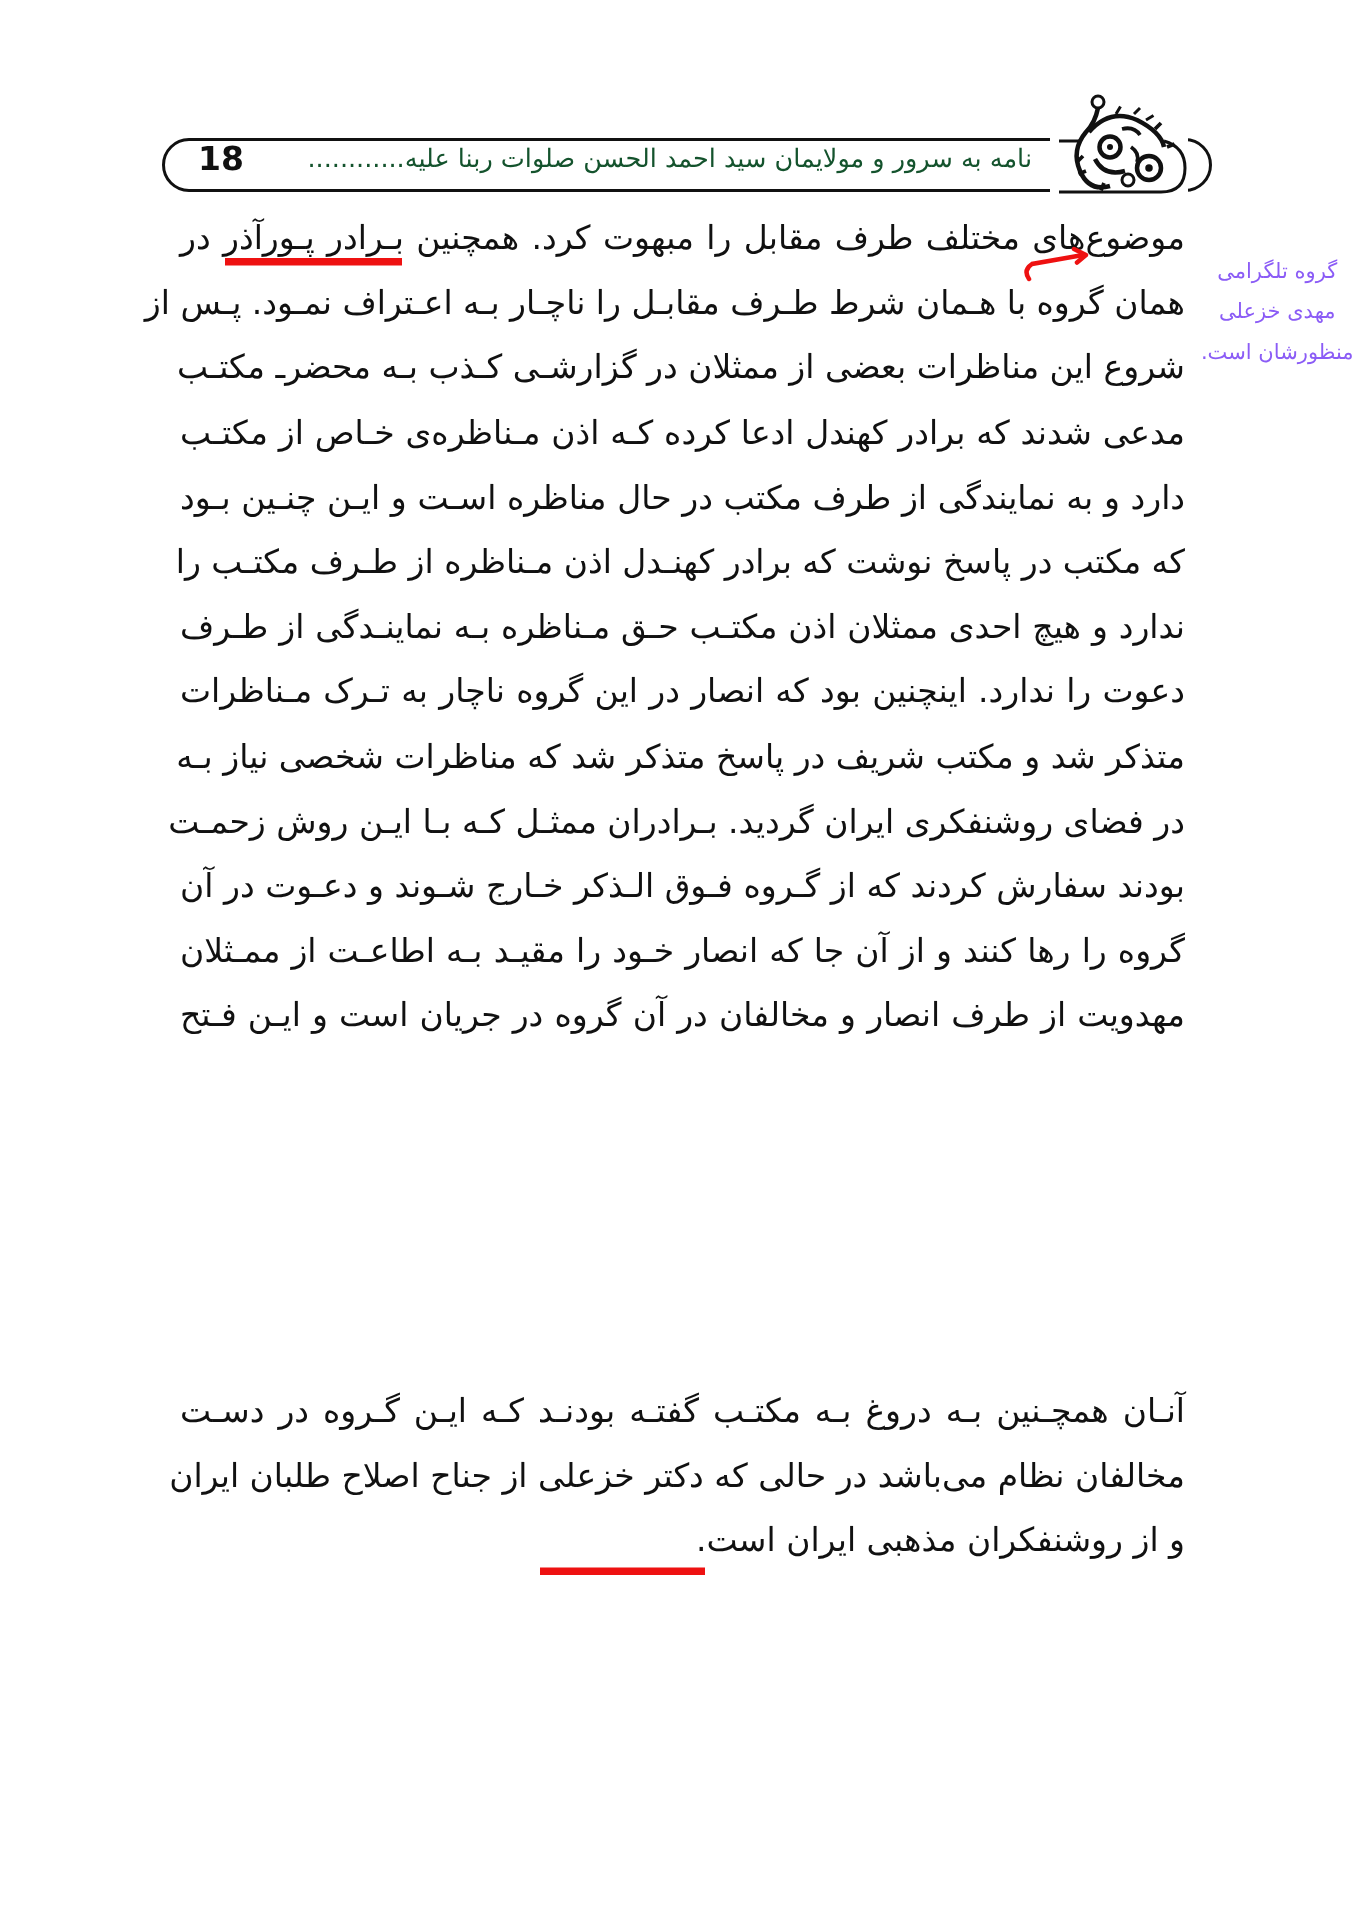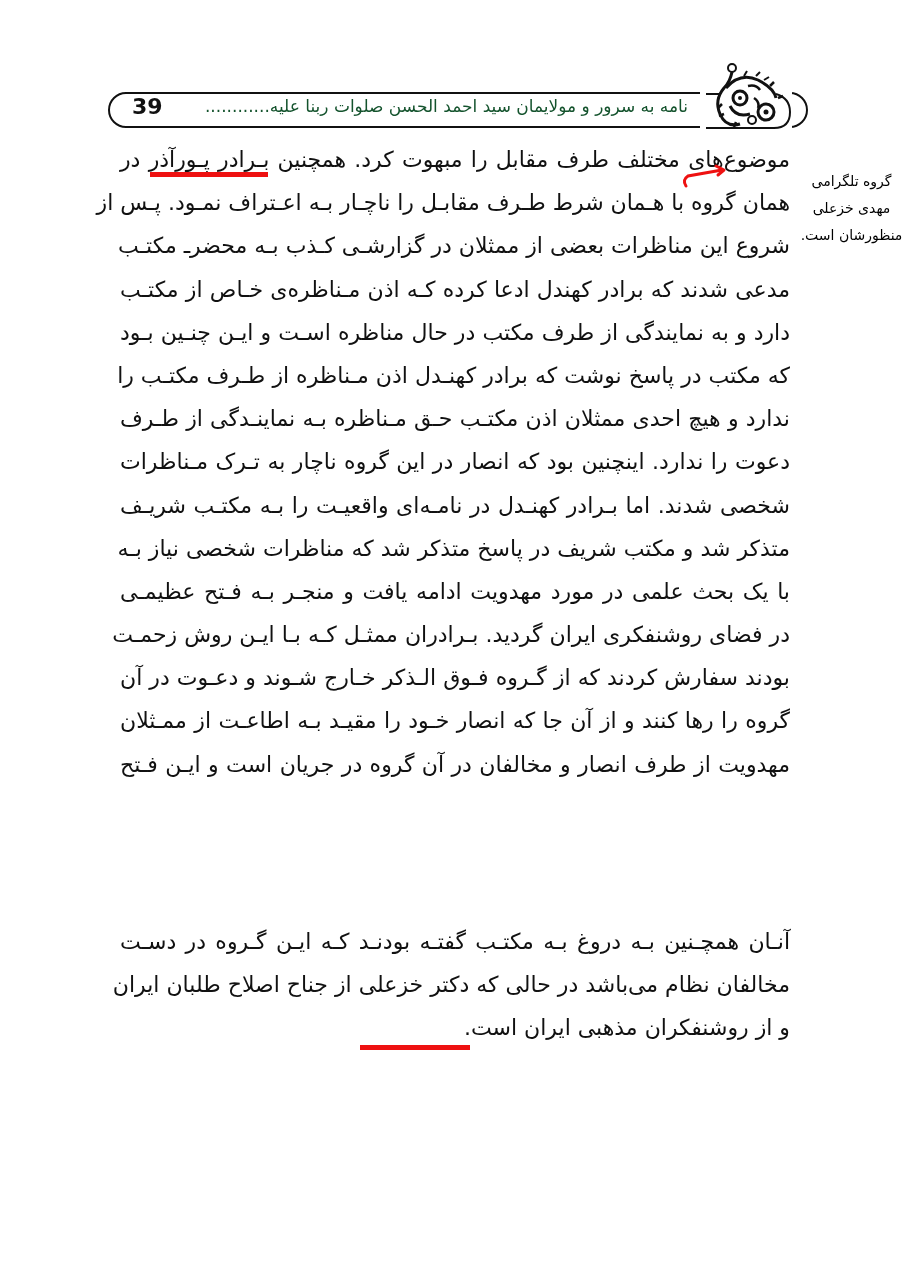--- a/index.html
+++ b/index.html
@@ -74,38 +74,38 @@
     }
     #para1 { top: 138px; }
     #para2 { top: 920px; }
     .annotation {
       position: absolute;
       left: 800px;
       top: 168px;
       width: 103px;
       direction: rtl;
       text-align: center;
-      color: #000000;
+      color: #8b5cf6;
       font-size: 14px;
       line-height: 27px;
     }
     .red-underline {
       position: absolute;
       background: #ee1111;
       height: 5px;
     }
     .red-arrow {
       position: absolute;
     }
   </style>
 </head>
 <body>
 
 <div class="header">
-  <span class="header-pagenum">39</span>
+  <span class="header-pagenum">18</span>
   <span class="header-title">نامه به سرور و مولایمان سید احمد الحسن صلوات ربنا علیه............</span>
 </div>
 
 <div class="ornament">
   <svg width="92" height="74" viewBox="0 0 92 74" xmlns="http://www.w3.org/2000/svg">
     <path d="M6 36 H20" stroke="#111" stroke-width="2" fill="none"></path>
     <path d="M6 70 H74 Q90 70 90 54 Q90 40 76 36" stroke="#111" stroke-width="2" fill="none"></path>
     <circle cx="32" cy="10" r="4" fill="none" stroke="#111" stroke-width="2"></circle>
     <path d="M32 14 Q30 24 24 30 Q14 42 20 56 Q26 70 40 66" stroke="#111" stroke-width="3" fill="none"></path>
     <path d="M26 30 Q40 14 58 22 Q74 30 76 40" stroke="#111" stroke-width="3" fill="none"></path>
@@ -122,23 +122,21 @@
 
 <div class="body-text" id="para1">
   <span class="line">موضوع‌های مختلف طرف مقابل را مبهوت کرد. همچنین بـرادر پـورآذر در</span>
   <span class="line">همان گروه با هـمان شرط طـرف مقابـل را ناچـار بـه اعـتراف نمـود. پـس از</span>
   <span class="line">شروع این مناظرات بعضی از ممثلان در گزارشـی کـذب بـه محضرـ مکتـب</span>
   <span class="line">مدعی شدند که برادر کهندل ادعا کرده کـه اذن مـناظره‌ی خـاص از مکتـب</span>
   <span class="line">دارد و به نمایندگی از طرف مکتب در حال مناظره اسـت و ایـن چنـین بـود</span>
   <span class="line">که مکتب در پاسخ نوشت که برادر کهنـدل اذن مـناظره از طـرف مکتـب را</span>
   <span class="line">ندارد و هیچ احدی ممثلان اذن مکتـب حـق مـناظره بـه نماینـدگی از طـرف</span>
   <span class="line">دعوت را ندارد. اینچنین بود که انصار در این گروه ناچار به تـرک مـناظرات</span>
-  <span class="line">شخصی شدند. اما بـرادر کهنـدل در نامـه‌ای واقعیـت را بـه مکتـب شریـف</span>
   <span class="line">متذکر شد و مکتب شریف در پاسخ متذکر شد که مناظرات شخصی نیاز بـه</span>
-  <span class="line">با یک بحث علمی در مورد مهدویت ادامه یافت و منجـر بـه فـتح عظیمـی</span>
   <span class="line">در فضای روشنفکری ایران گردید. بـرادران ممثـل کـه بـا ایـن روش زحمـت</span>
   <span class="line">بودند سفارش کردند که از گـروه فـوق الـذکر خـارج شـوند و دعـوت در آن</span>
   <span class="line">گروه را رها کنند و از آن جا که انصار خـود را مقیـد بـه اطاعـت از ممـثلان</span>
   <span class="line">مهدویت از طرف انصار و مخالفان در آن گروه در جریان است و ایـن فـتح</span>
 </div>
 
 <div class="body-text" id="para2">
   <span class="line">آنـان همچـنین بـه دروغ بـه مکتـب گفتـه بودنـد کـه ایـن گـروه در دسـت</span>
   <span class="line">مخالفان نظام می‌باشد در حالی که دکتر خزعلی از جناح اصلاح طلبان ایران</span>
   <span class="line last">و از روشنفکران مذهبی ایران است.</span>

